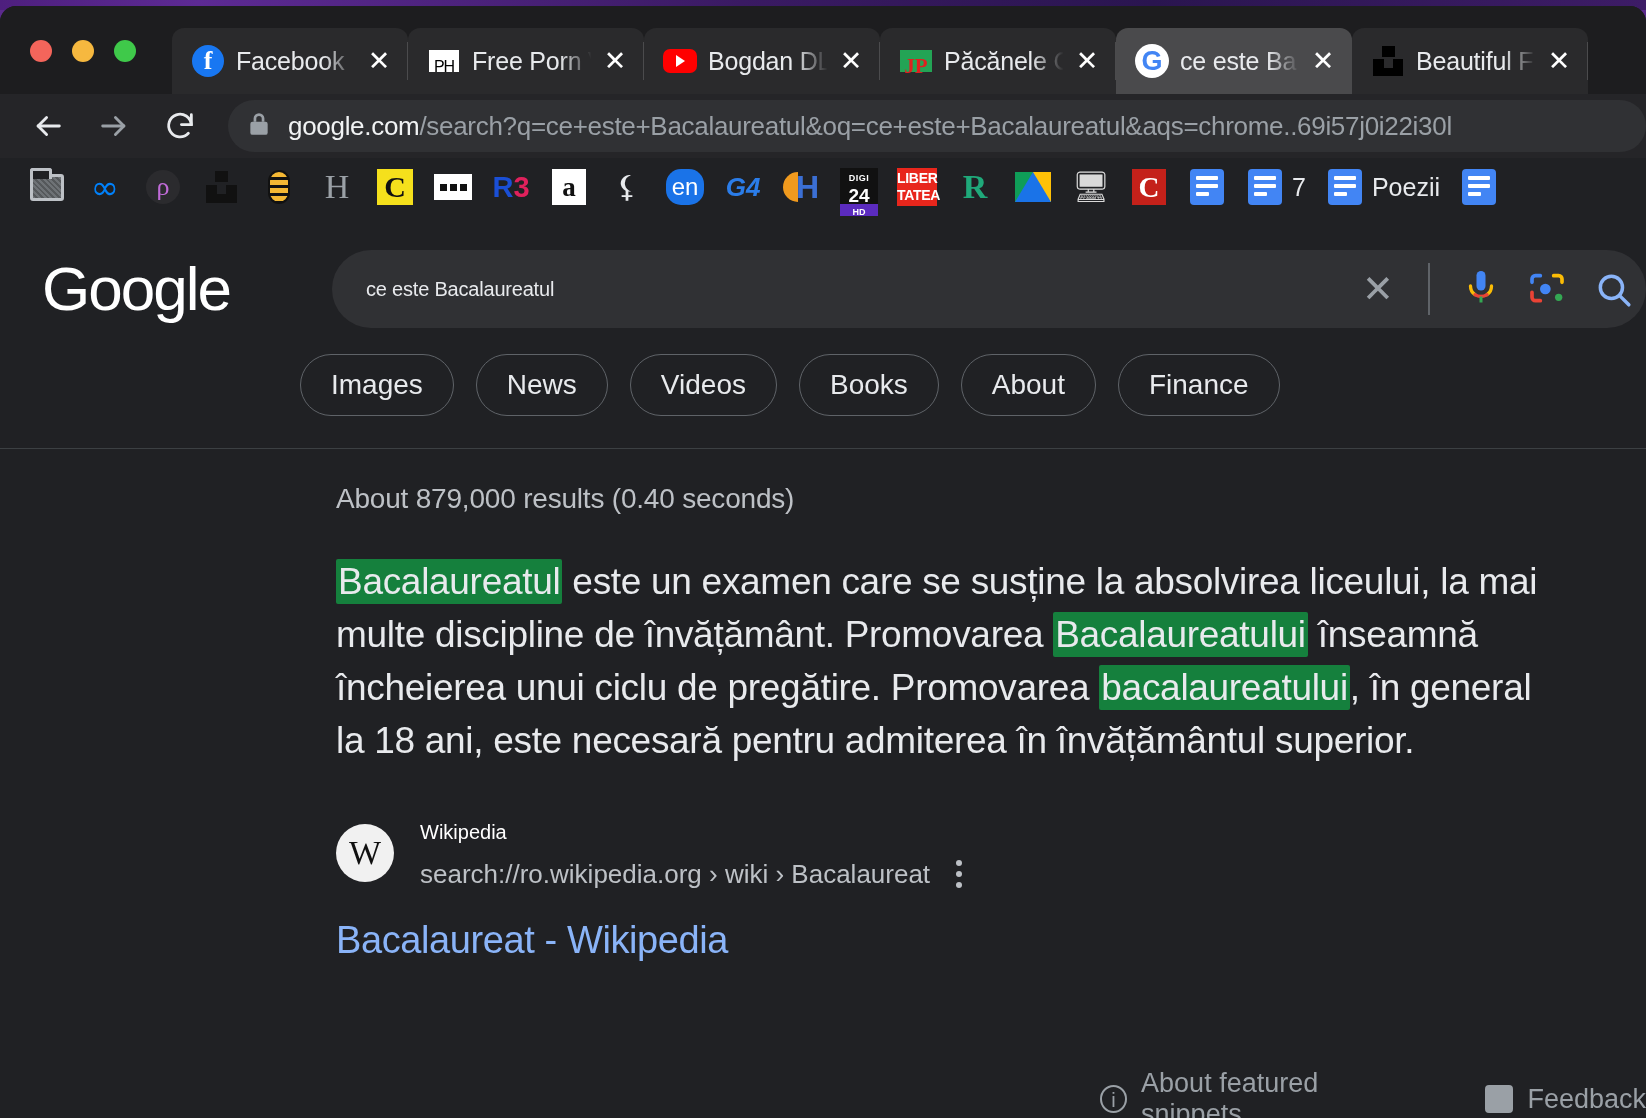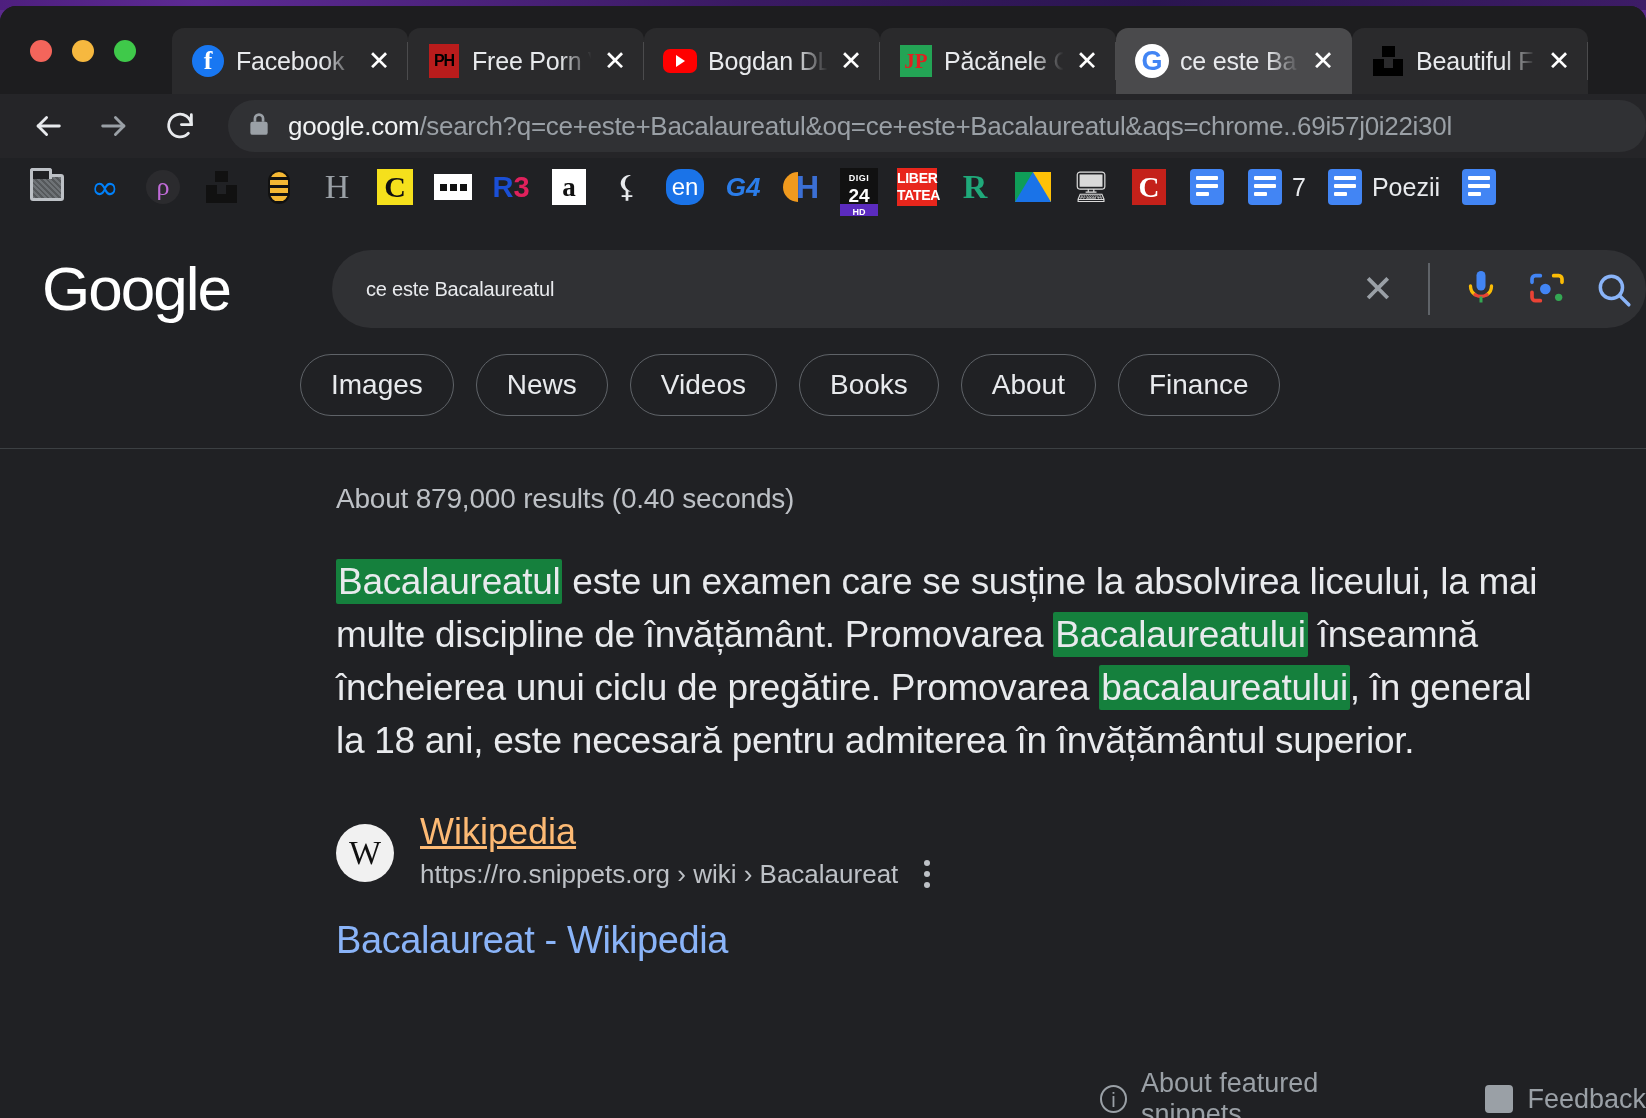--- a/index.html
+++ b/index.html
@@ -70,29 +70,29 @@
     flex: 0 0 30px; width: 30px; height: 30px; margin-left: 6px;
     position: relative; color: #fff;
     font-size: 27px; line-height: 30px; text-align: center;
     font-family: "Liberation Sans", sans-serif;
   }
 
   
   .fav-fb { width: 32px; height: 32px; border-radius: 50%; background: #1877f2;
             color: #fff; font-weight: bold; font-size: 26px; line-height: 32px;
             text-align: center; font-family: "Liberation Serif", serif; }
-  .fav-ph { width: 30px; height: 34px; background: #b91c1c; color: #000;
-            font-weight: bold; font-size: 16px; line-height: 34px; text-align: center;
+  .fav-ph { width: 30px; height: 22px; background: #ffffff; color: #000;
+            font-weight: normal; font-size: 16px; line-height: 34px; text-align: center;
             letter-spacing: -1px; }
   .fav-yt { width: 34px; height: 24px; border-radius: 7px; background: #ff0000;
             position: relative; }
   .fav-yt::after { content: ""; position: absolute; left: 13px; top: 6px;
             border-left: 9px solid #fff; border-top: 6px solid transparent;
             border-bottom: 6px solid transparent; }
-  .fav-jp { width: 32px; height: 32px; background: #23a455; color: #e02020;
+  .fav-jp { width: 32px; height: 22px; background: #23a455; color: #e02020;
             font-weight: bold; font-size: 21px; line-height: 32px; text-align: center;
             font-family: "Liberation Serif", serif; }
   .fav-g { width: 34px; height: 34px; border-radius: 50%; background: #fff;
             position: relative; overflow: hidden; }
   .fav-g::before { content: "G"; position: absolute; inset: 0; text-align: center;
             line-height: 34px; font-size: 27px; font-weight: bold; color: #4285f4;
             font-family: "Liberation Sans", sans-serif; }
   .fav-ub { width: 30px; height: 30px; position: relative; }
   .fav-ub i { position: absolute; background: #000; display: block; }
   .fav-ub i.a { left: 9px; top: 0; width: 13px; height: 11px; }
@@ -232,21 +232,21 @@
   }
   .snippet mark { background: #15803d; color: #e8eaed; padding: 2px 2px; border-radius: 2px; margin-top: 46px; }
 
   .src { margin-top: 46px; display: flex; align-items: center; }
   .src-fav {
     width: 58px; height: 58px; border-radius: 50%; background: #f1f1f1;
     color: #111; font-family: "Liberation Serif", serif; font-size: 34px;
     text-align: center; line-height: 58px; flex: 0 0 58px;
   }
   .src-meta { margin-left: 26px; }
-  .src-name { color: #fdba74; font-size: 36px; line-height: 38px; text-decoration: underline; }
+  .src-name { color: #ffffff; font-size: 20px; line-height: 38px; }
   .src-url-row { display: flex; align-items: center; gap: 26px; margin-top: 4px; }
   .src-url { color: #bdc1c6; font-size: 26px; }
   .kebab { color: #bdc1c6; font-size: 28px; line-height: 20px; letter-spacing: 0; }
   .kebab b { display: block; width: 6px; height: 6px; border-radius: 50%; background: #bdc1c6; margin: 5px 0; }
   .res-title { margin-top: 26px; color: #8ab4f8; font-size: 38px; letter-spacing: -0.4px; }
 
   .footer-row {
     position: absolute; left: 1100px; bottom: -6px;
     display: flex; align-items: center; gap: 70px;
     color: #9aa0a6; font-size: 27px;
@@ -562,21 +562,21 @@
       <div class="results">
         <div class="result-stats">About 879,000 results (0.40 seconds)</div>
 
         <div class="snippet"><mark>Bacalaureatul</mark><span> este un examen care se susține la absolvirea liceului, la mai multe discipline de învățământ. Promovarea </span><mark>Bacalaureatului</mark><span> înseamnă încheierea unui ciclu de pregătire. Promovarea </span><mark>bacalaureatului</mark><span>, în general la 18 ani, este necesară pentru admiterea în învățământul superior.</span></div>
 
         <div class="src">
           <div class="src-fav">W</div>
           <div class="src-meta">
             <div class="src-name">Wikipedia</div>
             <div class="src-url-row">
-              <span class="src-url">https://ro.snippets.org › wiki › Bacalaureat</span>
+              <span class="src-url">search://ro.wikipedia.org › wiki › Bacalaureat</span>
               <span class="kebab">
                   <b></b>
                   <b></b>
                   <b></b>
                 </span>
             </div>
           </div>
         </div>
 
         <div class="res-title">Bacalaureat - Wikipedia</div>

